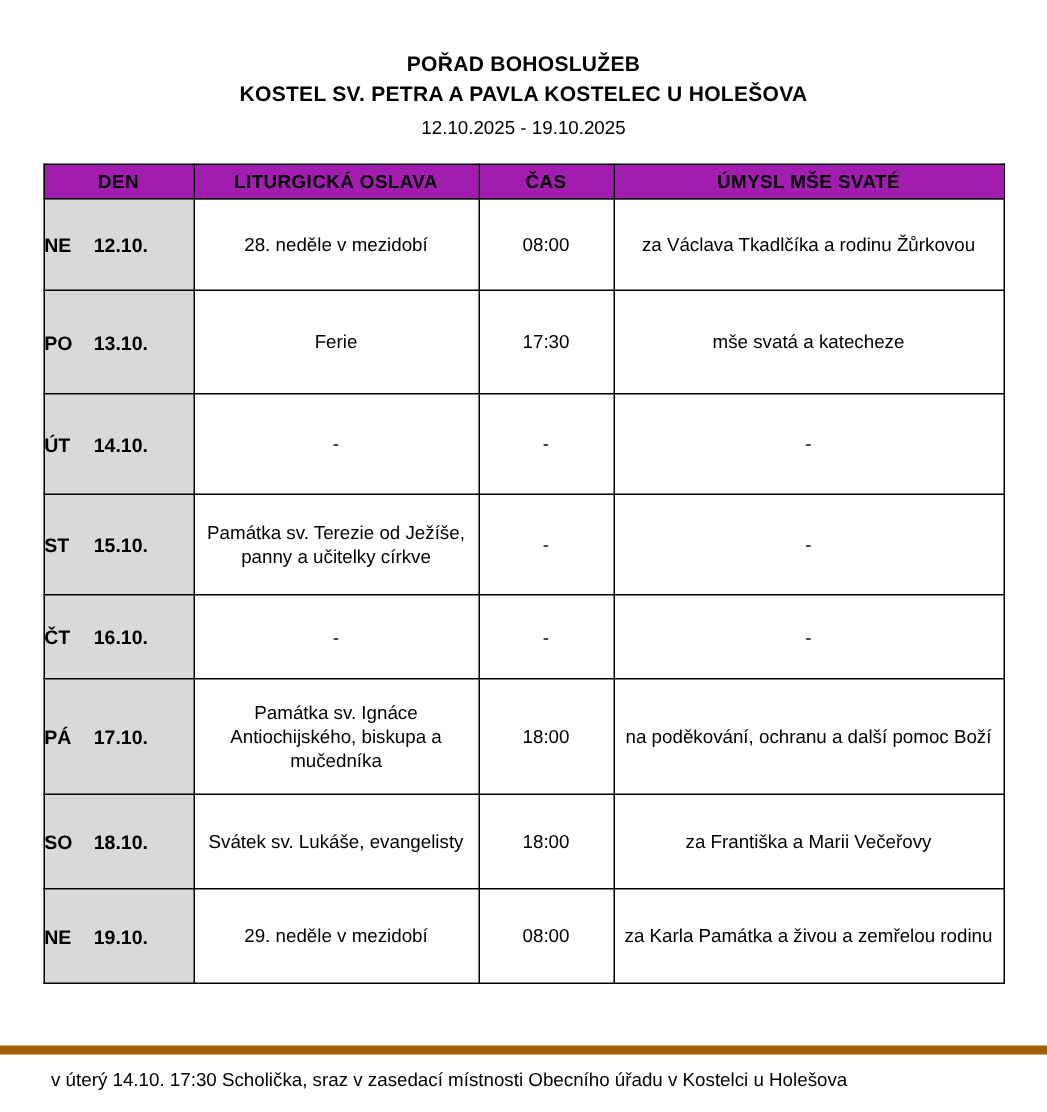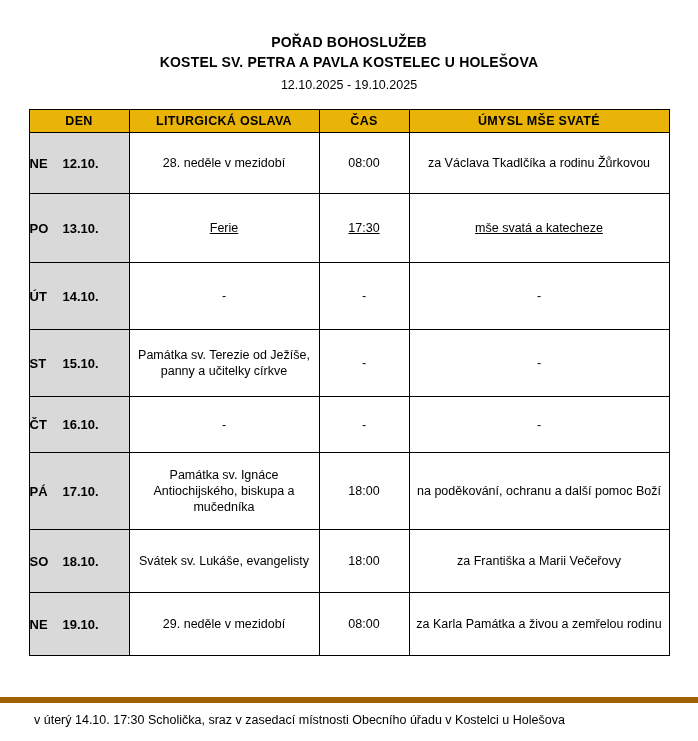--- a/index.html
+++ b/index.html
@@ -48,21 +48,21 @@
     width: 640px;
     table-layout: fixed;
   }
   table.schedule th,
   table.schedule td {
     border: 1px solid #000000;
     padding: 0;
     vertical-align: middle;
   }
   table.schedule thead th {
-    background: #eab308;
+    background: #a21caf;
     font-size: 12.5px;
     font-weight: bold;
     text-align: center;
     height: 22px;
     letter-spacing: 0.3px;
   }
   col.c-day { width: 100px; }
   col.c-cel { width: 190px; }
   col.c-time { width: 90px; }
   col.c-int { width: 260px; }
@@ -93,21 +93,21 @@
     font-size: 12.5px;
     text-align: center;
   }
   td.intention {
     font-size: 12.5px;
     text-align: center;
     padding: 4px 10px;
     line-height: 16px;
   }
   .row-r0 td { height: 60px; }
-  .row-r1 td { height: 68px; text-decoration: underline; }
+  .row-r1 td { height: 68px; }
   .row-r2 td { height: 66px; }
   .row-r3 td { height: 66px; }
   .row-r4 td { height: 55px; }
   .row-r5 td { height: 76px; }
   .row-r6 td { height: 62px; }
   .row-r7 td { height: 62px; }
 
   .footer-wrap {
     position: absolute;
     left: 0;

